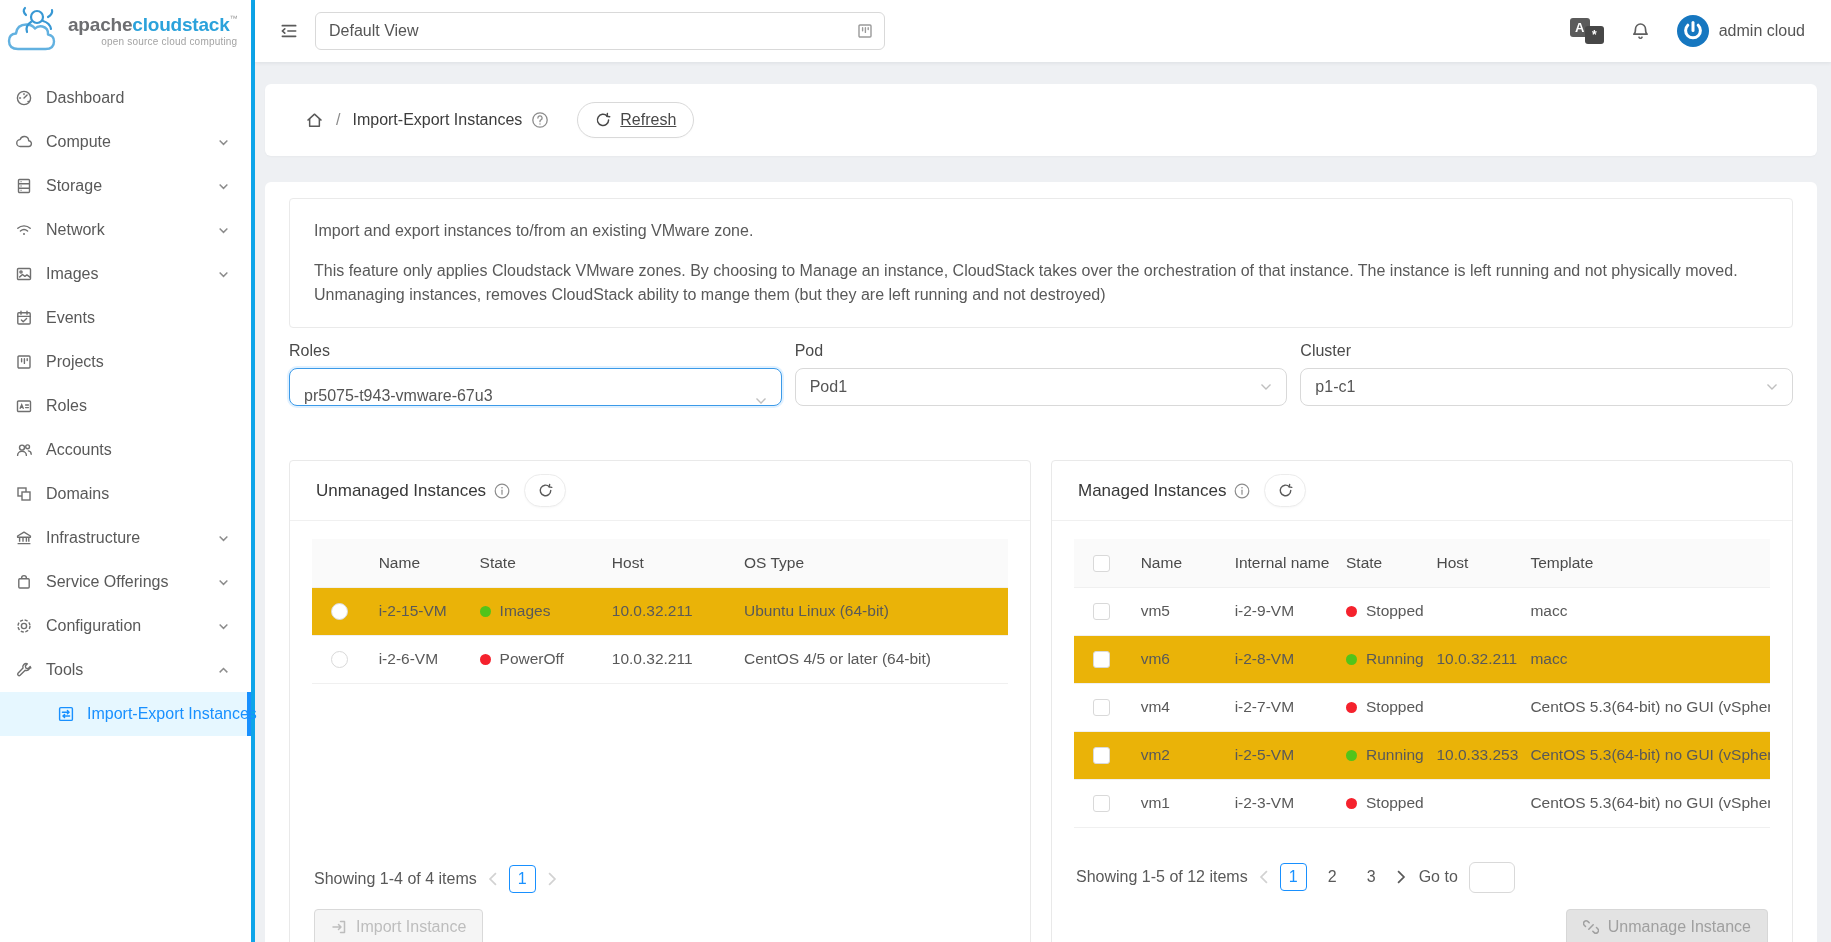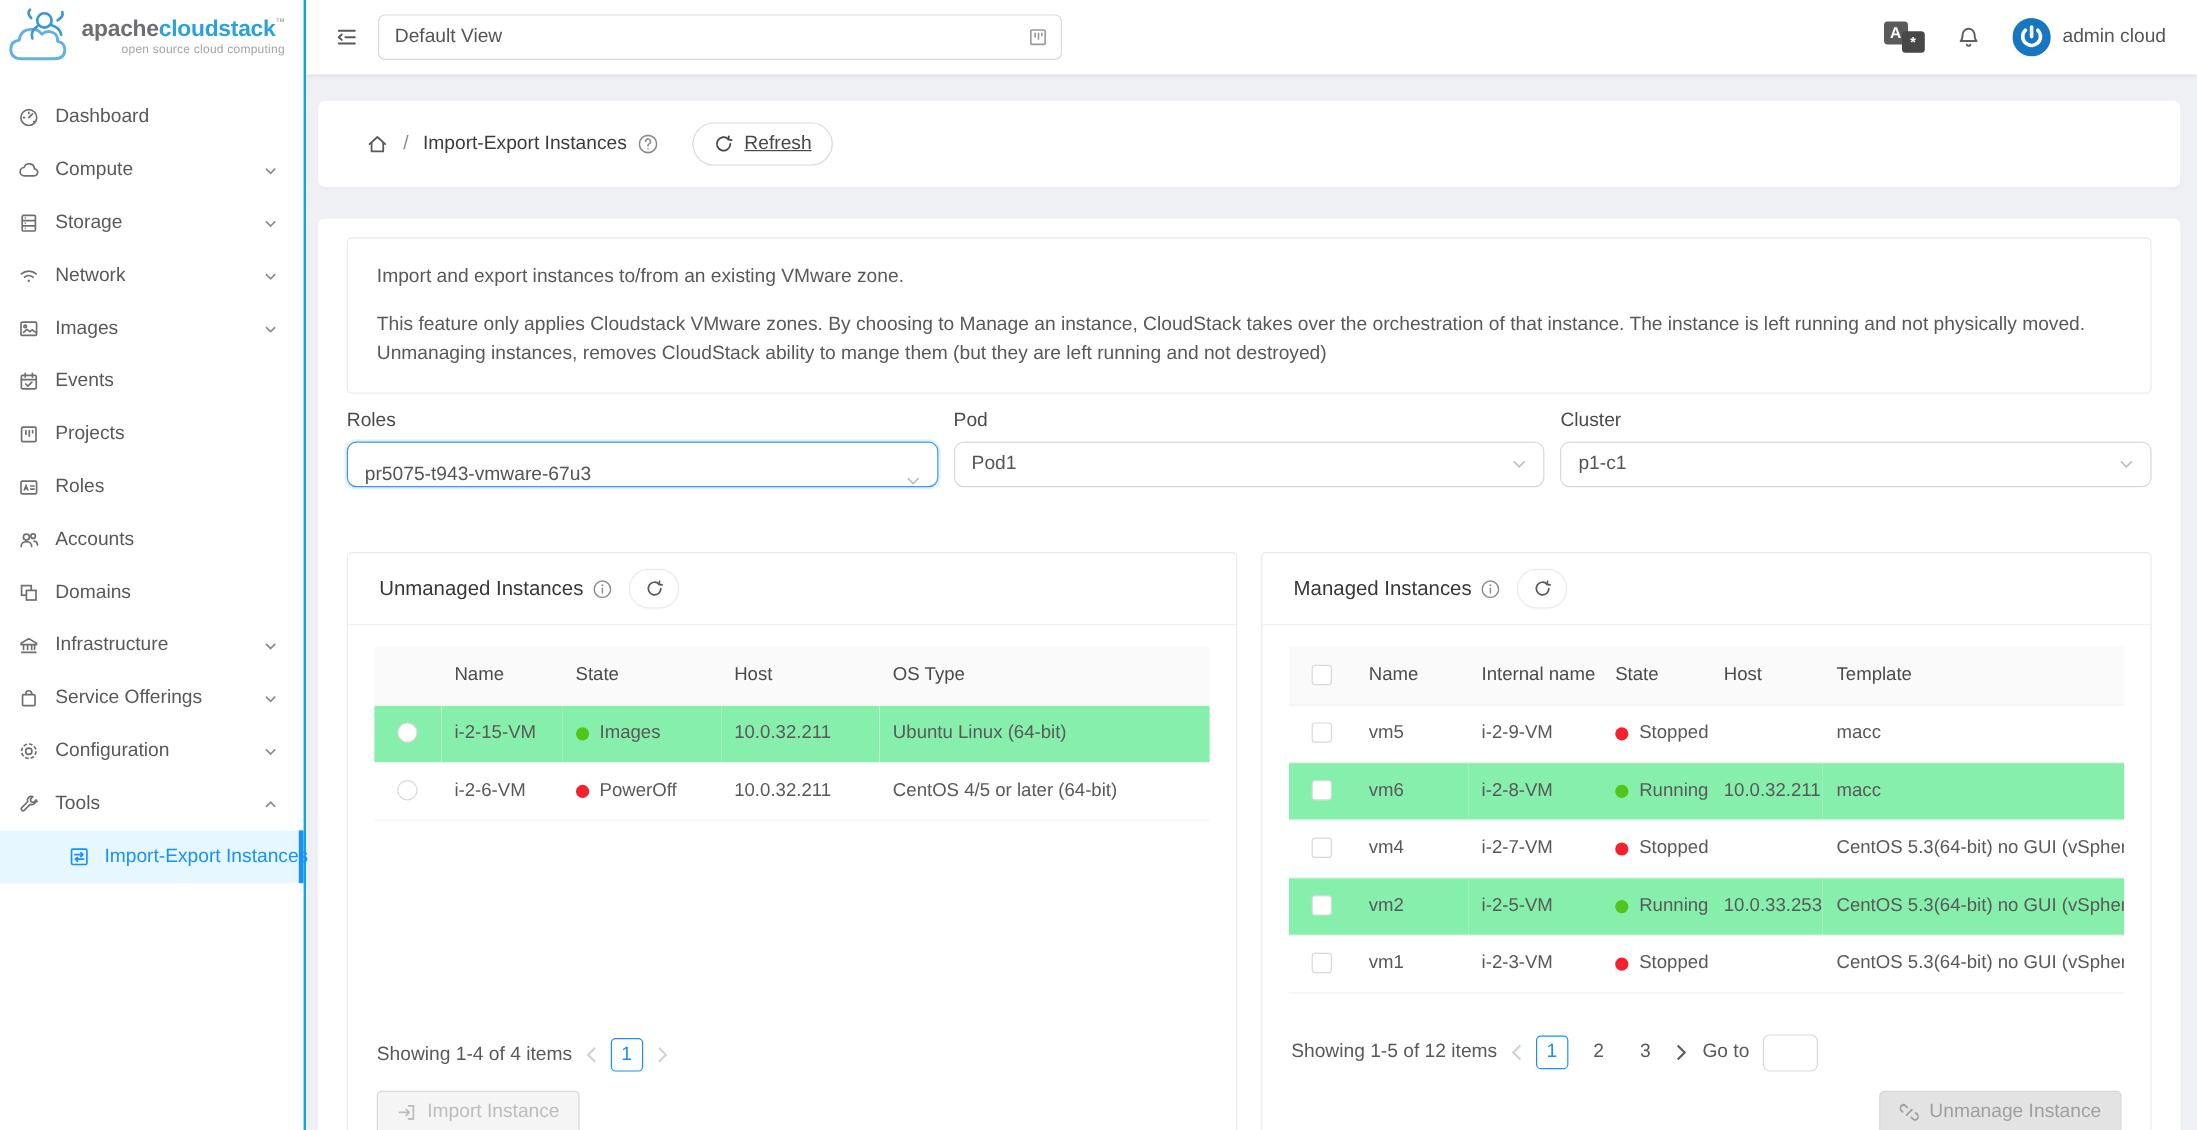--- a/index.html
+++ b/index.html
@@ -1,21 +1,21 @@
 <!DOCTYPE html>
 <html><head>
 <meta charset="utf-8">
 <style>
   * { box-sizing: border-box; }
   html,body { margin:0; padding:0; width:1831px; height:942px; overflow:hidden;
     background:#eef0f3; font-family:"Liberation Sans", sans-serif; color:#595959; }
   .app { display:flex; height:100%; }
 
   
-  .sidebar { width:255px; background:#fff; flex-shrink:0; border-right:2px solid #0ea5e9;
+  .sidebar { width:255px; background:#fff; flex-shrink:0; border-right:4px solid #0ea5e9;
     display:flex; flex-direction:column; }
   .logo { height:62px; display:flex; align-items:center; padding:4px 10px 4px 6px; }
   .logo-text { margin-left:2px; line-height:1; }
   .logo-name { font-size:19px; font-weight:bold; color:#6d6e71; letter-spacing:-0.2px; white-space:nowrap; }
   .logo-name .blue { color:#2ba2db; }
   .tm { font-size:8px; vertical-align:top; color:#9a9a9a; font-weight:normal; }
   .logo-tagline { font-size:10px; color:#a3a3a3; text-align:right; margin-top:3px; letter-spacing:0.2px; }
   nav { padding-top:14px; }
   .menu-item { height:44px; display:flex; align-items:center; padding:0 22px 0 15px;
     font-size:16px; color:#595959; cursor:pointer; }
@@ -77,21 +77,21 @@
   .info-icon { margin-left:8px; color:#8c8c8c; display:flex; }
   .mini-refresh { margin-left:14px; width:42px; height:33px; border:1px solid #ececec; border-radius:17px;
     background:#fff; display:flex; align-items:center; justify-content:center; color:#595959;
     cursor:pointer; box-shadow:0 1px 2px rgba(0,0,0,.03); }
   .panel-body { flex:1; display:flex; flex-direction:column; padding:18px 22px 20px; }
 
   table { width:100%; border-collapse:collapse; table-layout:fixed; font-size:15.5px; }
   thead th { background:#fafafa; height:48px; text-align:left; font-weight:500; color:#4b4b4b;
     padding:0 11px; border-bottom:1px solid #f0f0f0; white-space:nowrap; }
   tbody td { height:48px; padding:0 11px; color:#595959; border-bottom:1px solid #f0f0f0; white-space:nowrap; overflow:hidden; }
-  tbody tr.striped { background:#86efac; }
+  tbody tr.striped { background:#eab308; }
   .selcell { text-align:center; padding:0 !important; }
   .radio { width:17px; height:17px; border:1px solid #d9d9d9; border-radius:50%; background:#fff;
     display:inline-block; vertical-align:middle; cursor:pointer; }
   .checkbox { width:17px; height:17px; border:1px solid #d9d9d9; border-radius:3px; background:#fff;
     display:inline-block; vertical-align:middle; cursor:pointer; }
   .state { display:flex; align-items:center; gap:9px; }
   .dot { width:11px; height:11px; border-radius:50%; flex-shrink:0; }
 
   .pager { margin-top:auto; display:flex; align-items:center; gap:11px; font-size:16px; color:#595959;
     padding:34px 0 10px 2px; }

